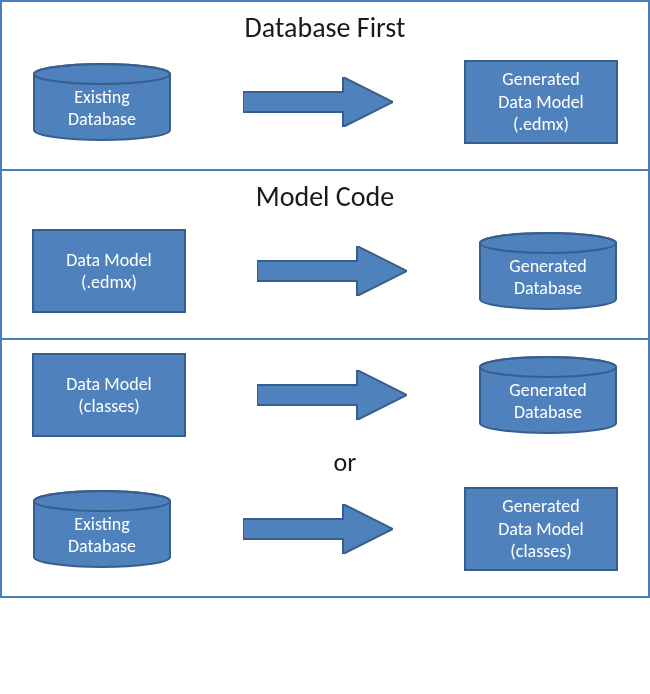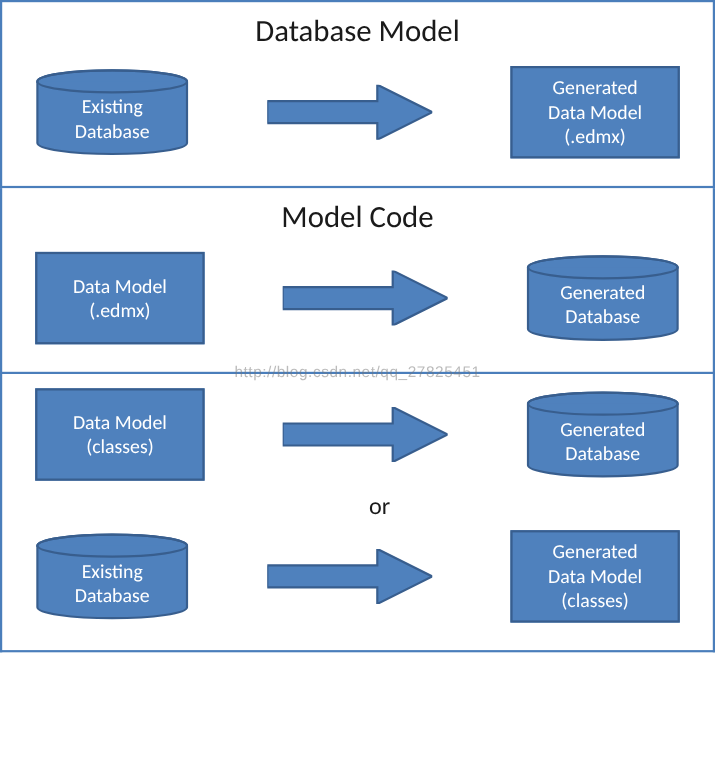--- a/index.html
+++ b/index.html
@@ -25,21 +25,21 @@
     margin-bottom: 10px;
   }
   .row {
     display: flex;
     align-items: center;
     justify-content: flex-start;
     padding: 5px 10px;
   }
   .or-row {
     text-align: center;
-    font-size: 22px;
+    font-size: 26px;
     color: #1a1a1a;
     padding: 4px 0;
     margin-left: 40px;
   }
   .shape {
     display: flex;
     align-items: center;
     justify-content: center;
     text-align: center;
     color: #fff;
@@ -88,21 +88,21 @@
     font-size: 14px;
     color: rgba(120,120,120,0.5);
     font-family: Arial, sans-serif;
     letter-spacing: 0.5px;
   }
 </style>
 </head>
 <body>
 
 <div class="panel">
-  <div class="panel-title">Database Model</div>
+  <div class="panel-title">Database First</div>
   <div class="row">
     <div class="shape cyl">
       <svg class="cyl-svg" viewBox="0 0 140 80" preserveAspectRatio="none">
         <ellipse cx="70" cy="12" rx="68" ry="10" fill="#4f81bd" stroke="#385e8e" stroke-width="2"></ellipse>
         <path d="M2 12 L2 68 A68 10 0 0 0 138 68 L138 12" fill="#4f81bd" stroke="#385e8e" stroke-width="2"></path>
         <ellipse cx="70" cy="12" rx="68" ry="10" fill="none" stroke="#385e8e" stroke-width="2"></ellipse>
       </svg>
       <span class="label">Existing<br>Database</span>
     </div>
     <div class="arrow-wrap">
@@ -132,21 +132,20 @@
         <ellipse cx="70" cy="12" rx="68" ry="10" fill="#4f81bd" stroke="#385e8e" stroke-width="2"></ellipse>
         <path d="M2 12 L2 68 A68 10 0 0 0 138 68 L138 12" fill="#4f81bd" stroke="#385e8e" stroke-width="2"></path>
         <ellipse cx="70" cy="12" rx="68" ry="10" fill="none" stroke="#385e8e" stroke-width="2"></ellipse>
       </svg>
       <span class="label">Generated<br>Database</span>
     </div>
   </div>
 </div>
 
 <div class="panel">
-  <div class="watermark">http://blog.csdn.net/qq_27825451</div>
 
   <div class="row">
     <div class="shape rect">
       <span>Data Model<br>(classes)</span>
     </div>
     <div class="arrow-wrap">
       <svg class="arrow-svg" viewBox="0 0 150 50">
         <polygon points="0,15 100,15 100,0 150,25 100,50 100,35 0,35" fill="#4f81bd" stroke="#385e8e" stroke-width="2"></polygon>
       </svg>
     </div>

